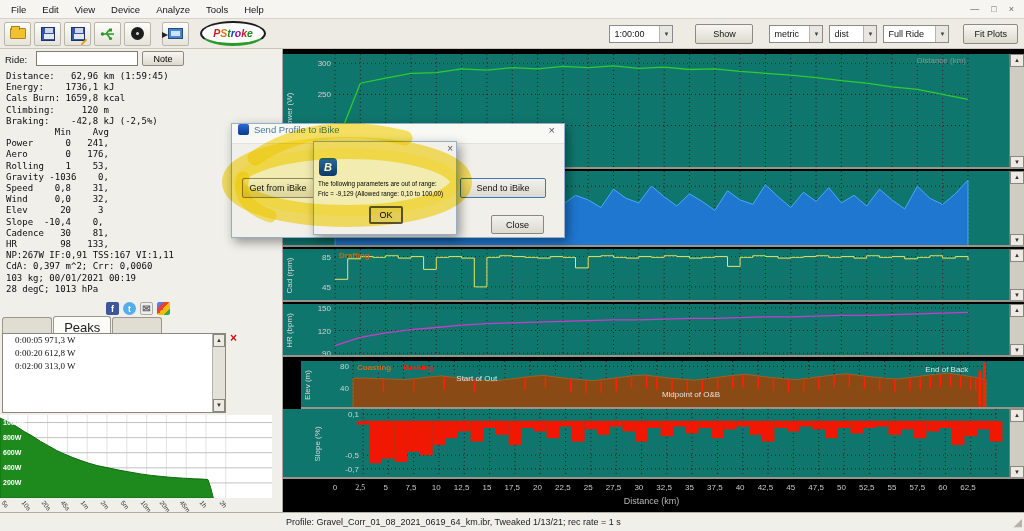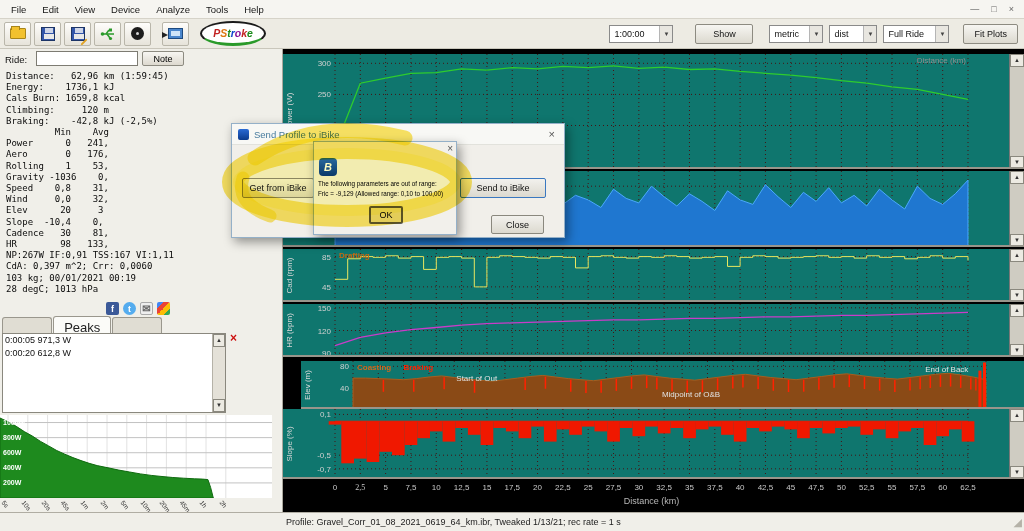--- a/index.html
+++ b/index.html
@@ -38,41 +38,41 @@
   .social{position:absolute;left:106px;top:253px;display:flex;gap:4px}
   .sicon{width:13px;height:13px;display:flex;align-items:center;justify-content:center;font-size:9px;font-weight:bold;color:#fff;border-radius:2px}
   .fb{background:#3b5998}
   .tw{background:#55acee;border-radius:50%}
   .ml{background:#eee;color:#666;border:1px solid #aaa;font-size:10px}
   .gg{background:linear-gradient(135deg,#4285f4 25%,#ea4335 25% 50%,#fbbc05 50% 75%,#34a853 75%)}
   .tabs{position:absolute;left:2px;top:268px;display:flex}
   .tab{padding:20px 10px;font-size:13px;border:1px solid #9a978d;border-bottom:none;background:#e0ddd3;border-radius:3px 3px 0 0;margin-right:1px;color:#222}
   .tab.active{background:#fbfbf8;position:relative;top:-1px;padding-top:3px}
   .peaks{position:absolute;left:2px;top:284px;width:224px;height:80px;background:#fff;border:1px solid #8a887e}
-  .peak-item{font-size:9px;padding:0 2px;height:13px;line-height:13px;color:#111;font-family:Liberation Sans, sans-serif}
+  .peak-item{font-size:9px;padding:0 12px;height:13px;line-height:13px;color:#111;font-family:Liberation Serif, serif}
   .peaks-scroll{position:absolute;right:0;top:0;width:13px;height:100%;background:#e4e1d8;border-left:1px solid #b5b2a8;display:flex;flex-direction:column;justify-content:space-between}
   .sbtn{height:13px;background:#eceae2;border:1px solid #8a887e;font-size:6px;line-height:11px;text-align:center;color:#333}
   .del-x{position:absolute;left:230px;top:283px;color:#cc1111;font-weight:bold;font-size:12px;line-height:12px}
   #pdist{position:absolute;left:0;top:366px}
   .pd-xlabels{position:absolute;left:0;top:449px;width:282px;height:14px}
   .pd-xlabels span{position:absolute;top:1px;font-size:6.5px;color:#333;transform:rotate(52deg);transform-origin:0 0;display:inline-block;white-space:nowrap}
 
   #chartarea{position:absolute;left:283px;top:49px;width:741px;height:463px;background:#000}
   .pane{position:absolute;left:0;width:741px;background:#0f766e;border-bottom:2px solid #98958b;overflow:hidden}
   .vscroll{position:absolute;right:0;top:0;width:15px;background:#cfccc2;display:flex;flex-direction:column;justify-content:space-between;border-left:1px solid #777}
   .xaxis{position:absolute;left:0;top:430px;width:741px;height:33px;background:#000}
   .xaxis .tick{position:absolute;top:4px;font-size:8px;color:#c8c8c8;transform:translateX(-50%)}
   .xaxis .xtitle{position:absolute;top:17px;font-size:9px;color:#b8b8b8;transform:translateX(-50%)}
 
   .statusbar{position:absolute;left:0;top:512px;width:1024px;height:19px;background:#f0efe9;border-top:1px solid #b0ada3;font-size:9px;color:#222;display:flex;align-items:center;padding-left:286px}
   .grip{position:absolute;right:2px;bottom:2px;color:#b5b2a8;font-size:11px}
 
   .dlg{position:absolute;background:#f1efea;border:1px solid #94b0c8;box-shadow:3px 4px 10px rgba(0,0,0,.4)}
   #send-dlg{left:231px;top:123px;width:334px;height:115px;z-index:50}
-  .dlg-title{height:20px;display:flex;align-items:center;padding:10px 6px;background:#f8f8f5;border-bottom:1px solid #e2e2dc}
+  .dlg-title{height:20px;display:flex;padding:0 6px;background:#f8f8f5;border-bottom:1px solid #e2e2dc}
   .dlg-title-text{font-size:9.5px;color:#477b9e;margin-left:5px}
   .dlg-x{margin-left:auto;color:#555;font-size:11px;padding:0 3px}
   .appicon{width:11px;height:11px;background:linear-gradient(#2a6ad4,#0b3a8c);border-radius:2px}
   .dbtn{position:absolute;font-size:9px;background:linear-gradient(#f2f1ed,#dcd9cf);border:1px solid #8a887e;border-radius:2px;color:#111}
   #btn-get{left:10px;top:54px;width:72px;height:20px}
   #btn-send{left:228px;top:54px;width:86px;height:20px;border:1px solid #3a78c0}
   #btn-closedlg{left:259px;top:91px;width:53px;height:19px}
   #msgbox{left:313px;top:141px;width:144px;height:94px;z-index:60;background:#f2f0eb}
   .mb-x{position:absolute;right:3px;top:1px;color:#555;font-size:10px}
   .mb-logo{position:absolute;left:5px;top:16px;width:18px;height:18px;background:linear-gradient(#2a6ad4,#0b3a8c);border-radius:4px;color:#fff;font-style:italic;font-weight:bold;font-size:11px;display:flex;align-items:center;justify-content:center}
@@ -177,20 +177,21 @@
   </div>
 
   <div class="tabs" id="tabs">
       <div class="tab">Laps</div>
       <div class="tab active">Peaks</div>
       <div class="tab">GPS</div>
     </div>
   <div class="peaks" id="peaks">
       <div class="peak-item">0:00:05 971,3 W</div>
       <div class="peak-item">0:00:20 612,8 W</div>
+      <div class="peak-item">0:02:00 313,0 W</div>
       <div class="peaks-scroll">
         <div class="sbtn">▲</div>
         <div class="sbtn">▼</div>
       </div>
     </div>
   <span class="del-x">×</span>
 
   <svg id="pdist" width="282" height="83">
       <rect x="0" y="0" width="272" height="83" fill="#ffffff"></rect>
       <line x1="8" y1="0" x2="8" y2="83" stroke="#e2e2e2"></line>
@@ -462,21 +463,21 @@
         <rect x="681.9808" y="1.4400000000000013" width="3" height="46.56" fill="#ff2200"></rect>
         <text x="56" y="9" fill="#d2691e" font-size="8" text-anchor="start" font-family="Liberation Sans, sans-serif" font-weight="bold">Coasting</text>
         <text x="102.4" y="9" fill="#ff2200" font-size="8" text-anchor="start" font-family="Liberation Sans, sans-serif" font-weight="bold">Braking</text>
         <text x="155.30559999999997" y="20.16" fill="#e2e2e2" font-size="8" text-anchor="start" font-family="Liberation Sans, sans-serif">Start of Out</text>
         <text x="360.904" y="36" fill="#e2e2e2" font-size="8" text-anchor="start" font-family="Liberation Sans, sans-serif">Midpoint of O&amp;B</text>
         <text x="624.232" y="10.56" fill="#e2e2e2" font-size="8" text-anchor="start" font-family="Liberation Sans, sans-serif">End of Back</text>
       </svg><div class="vscroll" style="height: 48px;">
         <div class="sbtn">▲</div>
         <div class="sbtn">▼</div>
       </div></div>
-    <div class="pane" style="top: 360px; height: 70px;"><svg width="726" height="70">
+    <div class="pane" style="top: 360px; height: 70px; padding-left: 28px;"><svg width="726" height="70">
         <line x1="52" y1="0" x2="52" y2="70" stroke="#461313" stroke-dasharray="1,3"></line>
         <line x1="77.32" y1="0" x2="77.32" y2="70" stroke="#461313" stroke-dasharray="1,3"></line>
         <line x1="102.64" y1="0" x2="102.64" y2="70" stroke="#461313" stroke-dasharray="1,3"></line>
         <line x1="127.96" y1="0" x2="127.96" y2="70" stroke="#461313" stroke-dasharray="1,3"></line>
         <line x1="153.28" y1="0" x2="153.28" y2="70" stroke="#461313" stroke-dasharray="1,3"></line>
         <line x1="178.6" y1="0" x2="178.6" y2="70" stroke="#461313" stroke-dasharray="1,3"></line>
         <line x1="203.92" y1="0" x2="203.92" y2="70" stroke="#461313" stroke-dasharray="1,3"></line>
         <line x1="229.24" y1="0" x2="229.24" y2="70" stroke="#461313" stroke-dasharray="1,3"></line>
         <line x1="254.56" y1="0" x2="254.56" y2="70" stroke="#461313" stroke-dasharray="1,3"></line>
         <line x1="279.88" y1="0" x2="279.88" y2="70" stroke="#461313" stroke-dasharray="1,3"></line>

